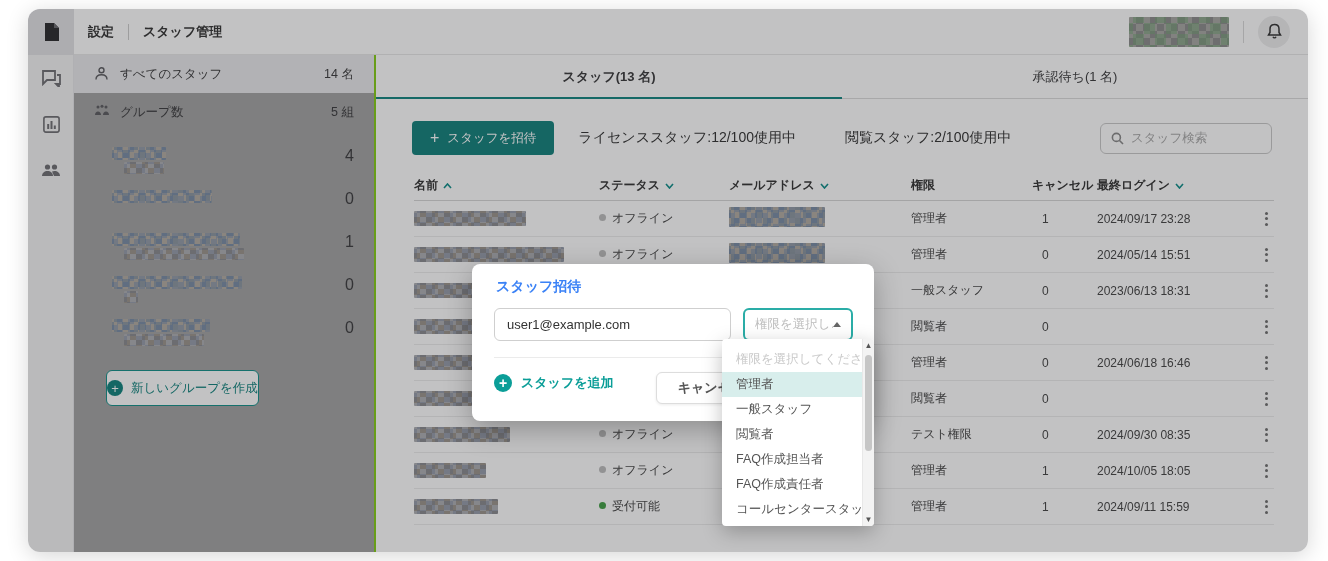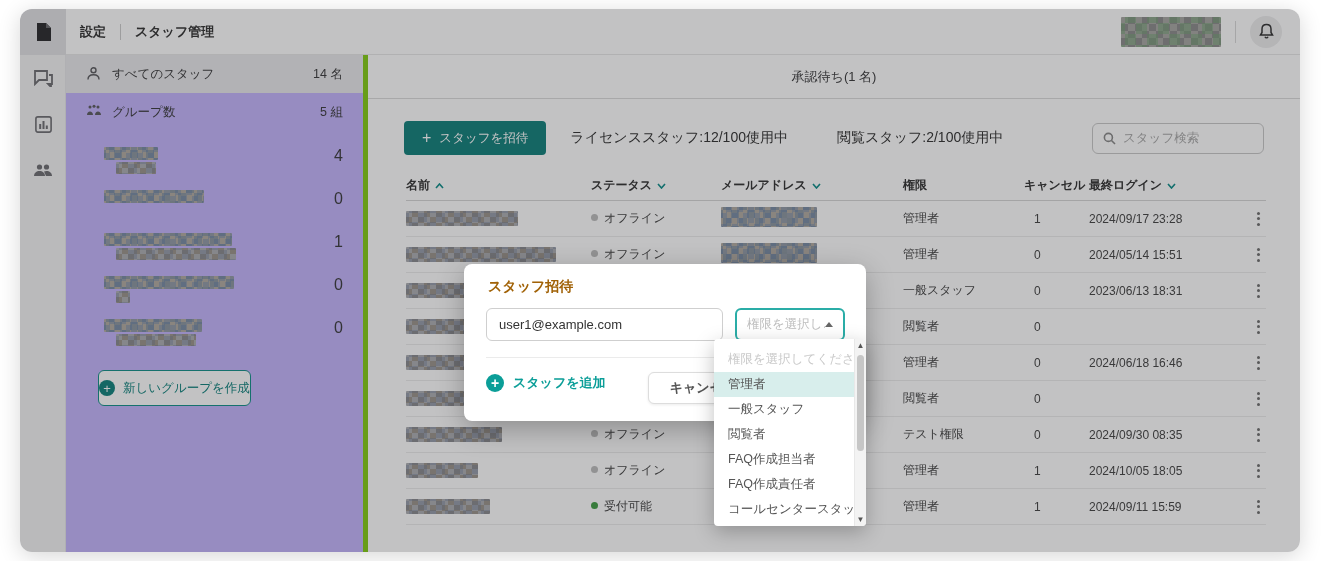--- a/index.html
+++ b/index.html
@@ -1,33 +1,33 @@
 <!DOCTYPE html>
 <html><head>
 <meta charset="utf-8">
 <style>
   * { margin:0; padding:0; box-sizing:border-box; }
   html,body { width:1328px; height:561px; background:#fff; font-family:"Liberation Sans","DejaVu Sans",sans-serif; }
-  .window { position:absolute; left:20px; top:9px; width:1280px; height:543px; background:#fff;
+  .window { position:absolute; left:28px; top:9px; width:1280px; height:543px; background:#fff;
             border-radius:12px; box-shadow:0 4px 22px rgba(0,0,0,.16); overflow:hidden; }
   
   .rail { position:absolute; left:0; top:0; bottom:0; width:46px; background:#f4f4f5; border-right:1px solid #e7e7e9; z-index:2; }
   .rail-item { width:46px; height:46px; display:flex; align-items:center; justify-content:center; color:#6f6f73; }
   .rail-item.active { background:#e2e2e5; color:#222; }
   
   .topbar { position:absolute; left:46px; right:0; top:0; height:46px; background:#fff; border-bottom:1px solid #e8e8e8;
             display:flex; align-items:center; padding:0 18px 0 14px; z-index:1; }
   .crumb { font-size:13px; font-weight:bold; color:#333; }
   .crumb-sep { width:1px; height:16px; background:#ccc; margin:0 14px; }
   .topbar-right { margin-left:auto; display:flex; align-items:center; gap:14px; }
   .logo-mosaic { width:100px; height:30px; }
   .top-divider { width:1px; height:22px; background:#d9d9d9; }
   .bell-btn { width:32px; height:32px; border-radius:50%; background:#ededee; display:flex; align-items:center; justify-content:center; color:#333; }
   
-  .sidebar { position:absolute; left:46px; top:46px; bottom:0; width:302px; background:#c4b5fd; border-right:5px solid #84cc16; z-index:1; }
+  .sidebar { position:absolute; left:46px; top:46px; bottom:0; width:302px; background:#a3a3a3; border-right:2px solid #84cc16; z-index:1; }
   .side-row { display:flex; align-items:center; height:38px; padding:0 20px 0 20px; font-size:12.5px; color:#3c3c3e; }
   .side-row.sel { background:#eaeaec; }
   .side-row .s-ic { width:16px; height:16px; margin-right:10px; color:#5c5c60; flex:0 0 auto; }
   .side-count { margin-left:auto; color:#3c3c3e; }
   .group-list { margin-top:8px; }
   .group-row { display:flex; align-items:flex-start; padding:8px 20px 8px 38px; min-height:36px; }
   .g-bars { display:flex; flex-direction:column; gap:2px; }
   .g-m1 { height:13px; } .g-m2 { height:12px; margin-left:12px; }
   .group-row:nth-child(1) .g-m1{width:54px;}  .group-row:nth-child(1) .g-m2{width:40px;}
   .group-row:nth-child(2) .g-m1{width:100px;} .group-row:nth-child(2) .g-m2{width:0;}
@@ -81,21 +81,21 @@
       repeating-conic-gradient(rgba(80,115,160,.38) 0% 25%, rgba(0,0,0,0) 0% 50%) 2px 3px/16px 16px,
       repeating-conic-gradient(#939ca8 0% 25%, #b2aca2 0% 50%) 0 0/11px 11px; }
   .mosaic.logo { background:
       repeating-conic-gradient(rgba(115,165,115,.5) 0% 25%, rgba(0,0,0,0) 0% 50%) 4px 6px/22px 22px,
       repeating-conic-gradient(#8d8d8d 0% 25%, #a8a8a4 0% 50%) 0 0/14px 14px; }
   
   .backdrop { position:absolute; inset:0; background:rgba(30,30,32,.27); z-index:40; }
   
   .modal { position:absolute; left:444px; top:255px; width:402px; height:157px; background:#fff; border-radius:8px;
            box-shadow:0 8px 28px rgba(0,0,0,.28); z-index:50; }
-  .modal-title { position:absolute; left:24px; top:14px; font-size:14px; font-weight:bold; color:#a16207; }
+  .modal-title { position:absolute; left:24px; top:14px; font-size:14px; font-weight:bold; color:#3b82f6; }
   .email-input { position:absolute; left:22px; top:44px; width:237px; height:33px; border:1px solid #cfcfcf; border-radius:6px;
                  padding:0 12px; font-size:13px; color:#333; outline:none; }
   .role-select { position:absolute; left:271px; top:44px; width:110px; height:33px; border:2px solid #2aada7; border-radius:6px;
                  background:#fff; display:flex; align-items:center; padding:0 10px; cursor:pointer; }
   .role-select .val { font-size:12.5px; color:#bdbdbd; white-space:nowrap; overflow:hidden; }
   .caret-up { width:0; height:0; border-left:4.5px solid transparent; border-right:4.5px solid transparent;
               border-bottom:5.5px solid #666; margin-left:auto; flex:0 0 auto; }
   .modal-divider { position:absolute; left:22px; right:22px; top:93px; height:1px; background:#ebebeb; }
   .add-staff { position:absolute; left:22px; top:110px; display:flex; align-items:center; gap:9px; color:#0b9e98;
                font-size:13px; font-weight:bold; cursor:pointer; background:none; border:none; }
@@ -244,20 +244,21 @@
     </div>
 
     <button class="create-group-btn">
       <span class="plus-circle sm">+</span>
       <span>新しいグループを作成</span>
     </button>
   </div>
 
   <div class="main">
     <div class="tabs">
+      <div class="tab active">スタッフ(13 名)</div>
       <div class="tab">承認待ち(1 名)</div>
     </div>
 
     <div class="toolbar">
       <button class="invite-btn">
         <span style="font-size:16px;line-height:1;">+</span>
         <span>スタッフを招待</span>
       </button>
       <span class="usage">ライセンススタッフ:12/100使用中</span>
       <span class="usage">閲覧スタッフ:2/100使用中</span>

